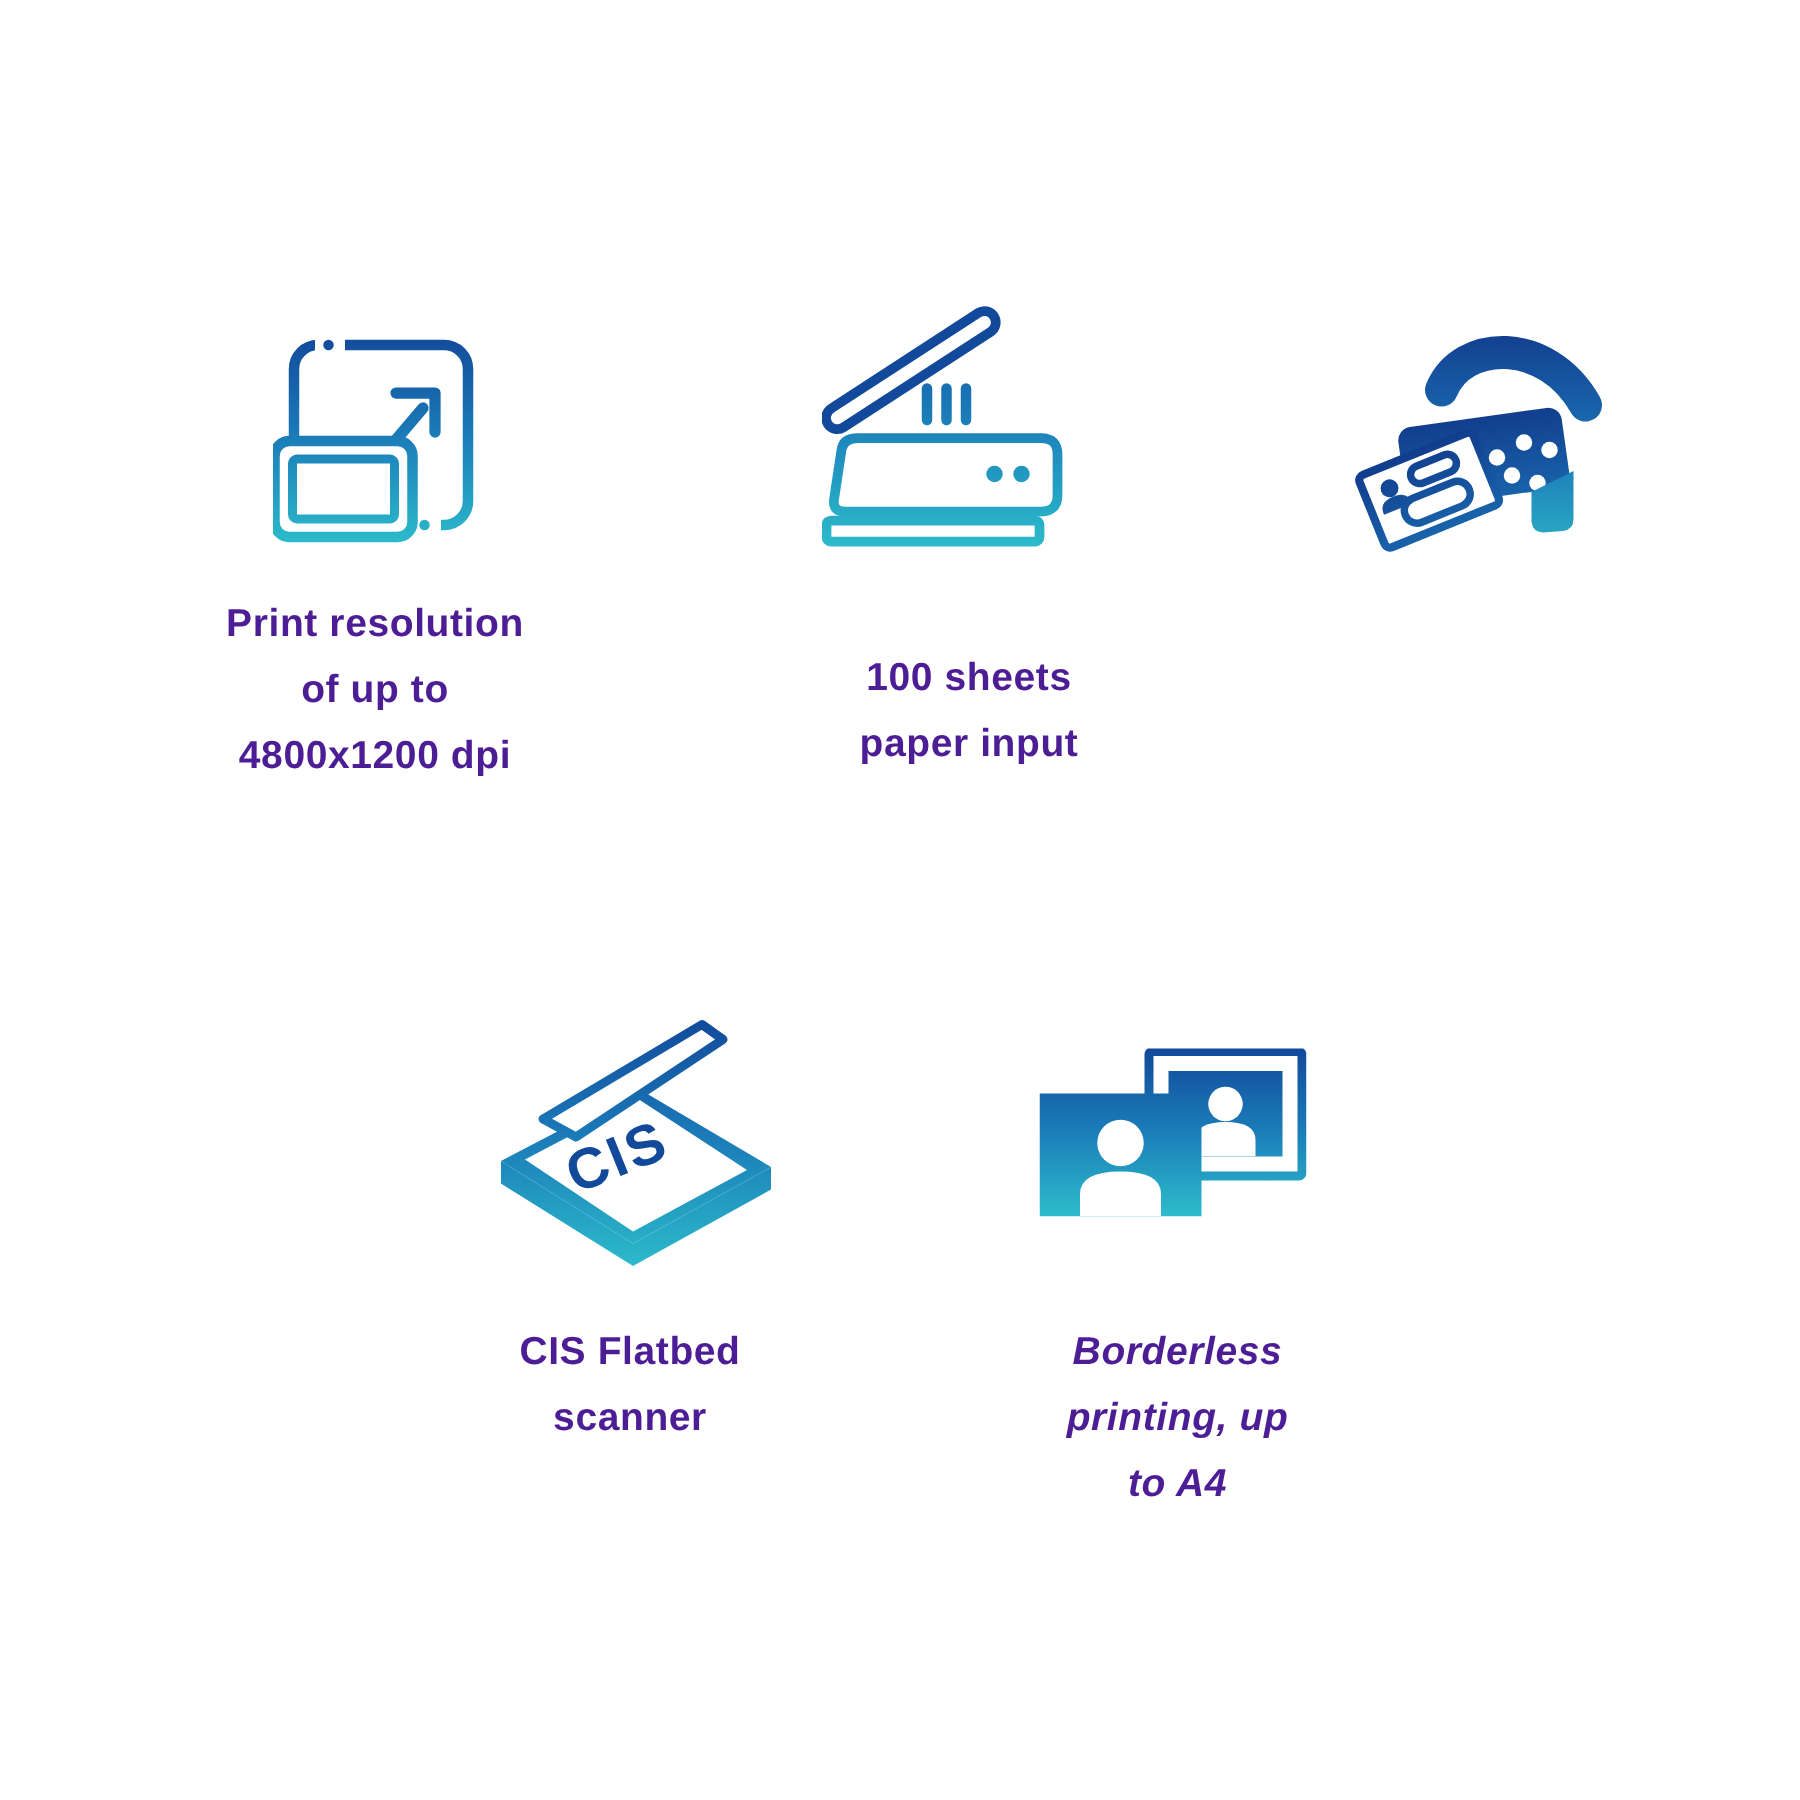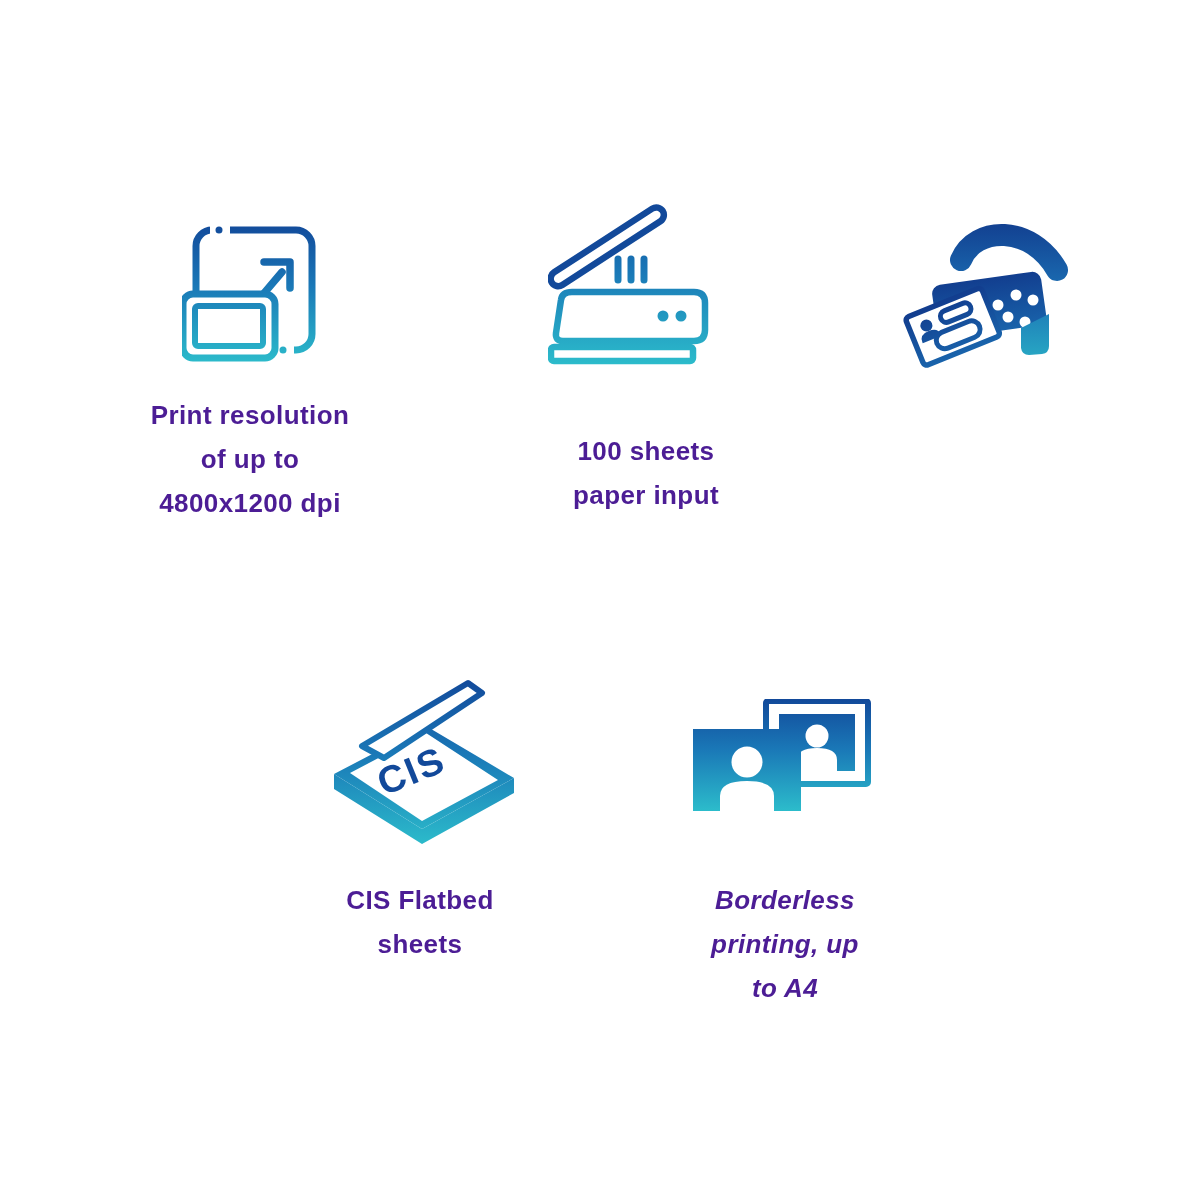--- a/index.html
+++ b/index.html
@@ -129,18 +129,18 @@
       </g>
     </svg>
   </div>
 
   <div class="caption" style="left:60px;top:393px;width:380px;">Print resolution
 of up to
 4800x1200 dpi</div>
   <div class="caption" style="left:486px;top:393px;width:320px;margin-top:36px;">100 sheets
 paper input</div>
   <div class="caption" style="left:260px;top:878px;width:320px;">CIS Flatbed
-sheets</div>
+scanner</div>
   <div class="caption" style="left:625px;top:878px;width:320px;font-style:italic;">Borderless
 printing, up
 to A4</div>
 
 </div>
 
 </body></html>

